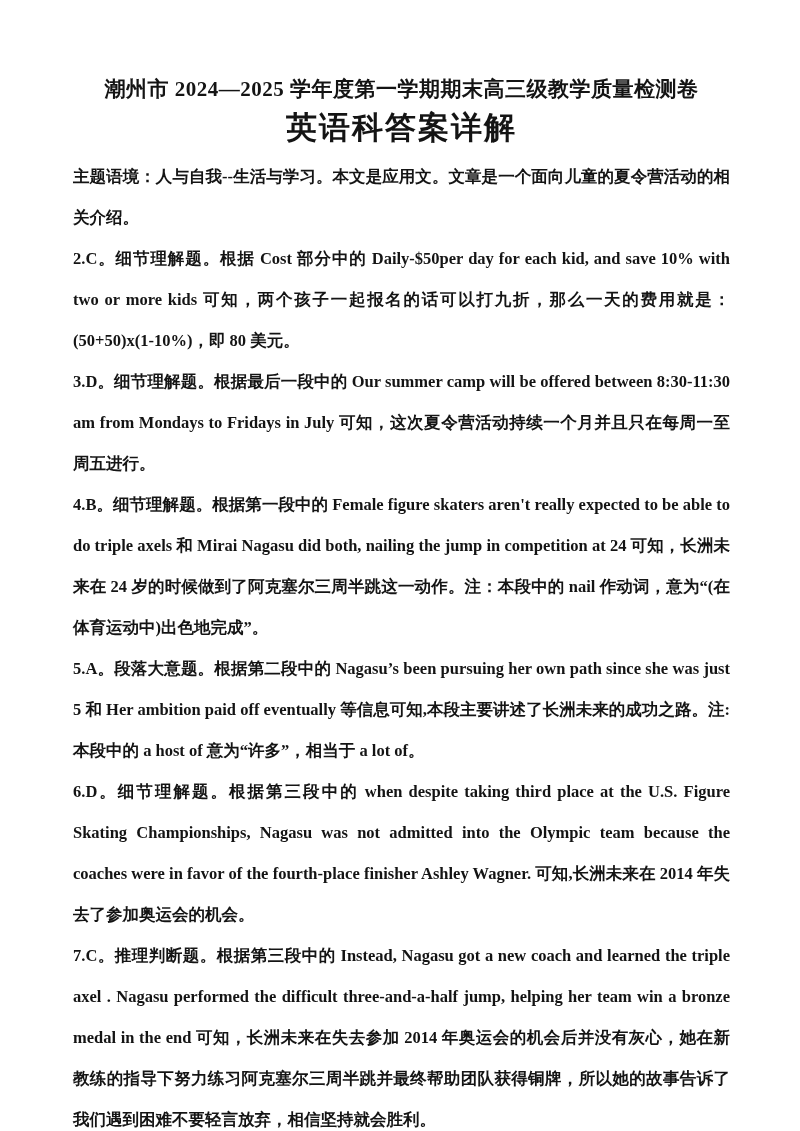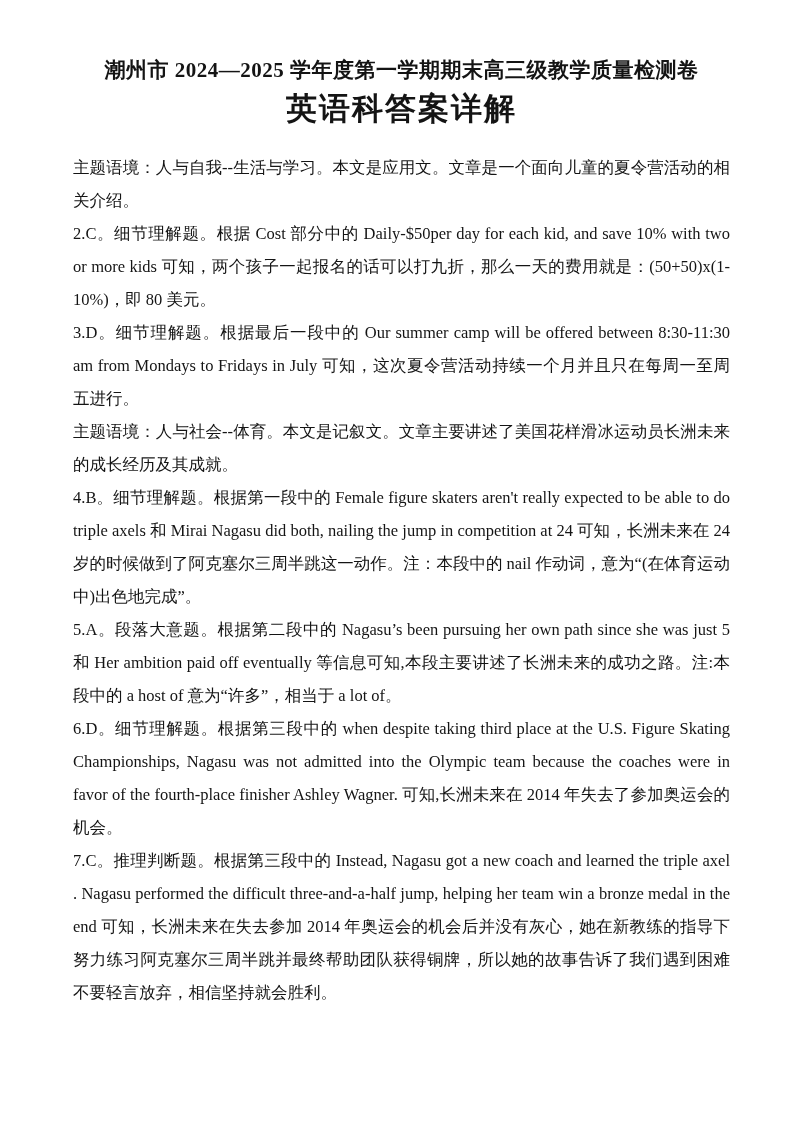--- a/index.html
+++ b/index.html
@@ -11,52 +11,53 @@
     width: 800px;
     height: 1131px;
     overflow: hidden;
     font-family: "Liberation Serif", "DejaVu Serif", serif;
     color: #141414;
   }
   .page {
     box-sizing: border-box;
     width: 800px;
     height: 1131px;
-    padding: 55px 70px 0 73px;
+    padding: 74px 70px 0 73px;
     background: #ffffff;
   }
   .doc-title {
     text-align: center;
     font-weight: bold;
     font-size: 21px;
     line-height: 30px;
     letter-spacing: 0.5px;
     white-space: nowrap;
   }
   .doc-subtitle {
     text-align: center;
     font-weight: bold;
     font-size: 31px;
     line-height: 42px;
     margin-top: 3px;
-    margin-bottom: 21px;
+    margin-bottom: 7px;
     letter-spacing: 2px;
   }
   .section-heading {
     font-weight: bold;
     font-size: 16.5px;
     line-height: 33px;
   }
   p.body-para {
     margin: 0;
     font-size: 16.5px;
-    line-height: 33px;
+    line-height: 41px;
     text-align: justify;
     text-justify: inter-ideograph;
     word-break: break-word;
+    font-weight: bold;
   }
 </style>
 </head>
 <body>
 
 <div class="page">
 
   <div class="doc-title">潮州市 2024—2025 学年度第一学期期末高三级教学质量检测卷</div>
 
   <div class="doc-subtitle">英语科答案详解</div>
@@ -64,21 +65,20 @@
 
 
   <p class="body-para">主题语境：人与自我--生活与学习。本文是应用文。文章是一个面向儿童的夏令营活动的相关介绍。</p>
 
 
   <p class="body-para">2.C。细节理解题。根据 Cost 部分中的 Daily-$50per day for each kid, and save 10% with two or more kids 可知，两个孩子一起报名的话可以打九折，那么一天的费用就是：(50+50)x(1-10%)，即 80 美元。</p>
 
   <p class="body-para">3.D。细节理解题。根据最后一段中的 Our summer camp will be offered between 8:30-11:30 am from Mondays to Fridays in July 可知，这次夏令营活动持续一个月并且只在每周一至周五进行。</p>
 
 
-  <p class="body-para">主题语境：人与社会--体育。本文是记叙文。文章主要讲述了美国花样滑冰运动员长洲未来的成长经历及其成就。</p>
 
   <p class="body-para">4.B。细节理解题。根据第一段中的 Female figure skaters aren't really expected to be able to do triple axels  和 Mirai Nagasu did both, nailing the jump in competition at 24 可知，长洲未来在 24 岁的时候做到了阿克塞尔三周半跳这一动作。注：本段中的 nail 作动词，意为“(在体育运动中)出色地完成”。</p>
 
   <p class="body-para">5.A。段落大意题。根据第二段中的 Nagasu’s been pursuing her own path since she was just 5  和 Her ambition paid off eventually 等信息可知,本段主要讲述了长洲未来的成功之路。注:本段中的 a host of 意为“许多”，相当于 a lot of。</p>
 
   <p class="body-para">6.D。细节理解题。根据第三段中的 when despite taking third place at the U.S. Figure Skating Championships, Nagasu was not admitted into the Olympic team because the coaches were in favor of the fourth-place finisher Ashley Wagner.  可知,长洲未来在 2014 年失去了参加奥运会的机会。</p>
 
   <p class="body-para">7.C。推理判断题。根据第三段中的 Instead, Nagasu got a new coach and learned the triple axel . Nagasu performed the difficult three-and-a-half jump, helping her team win a bronze medal in the end 可知，长洲未来在失去参加 2014 年奥运会的机会后并没有灰心，她在新教练的指导下努力练习阿克塞尔三周半跳并最终帮助团队获得铜牌，所以她的故事告诉了我们遇到困难不要轻言放弃，相信坚持就会胜利。</p>
 
 </div>

